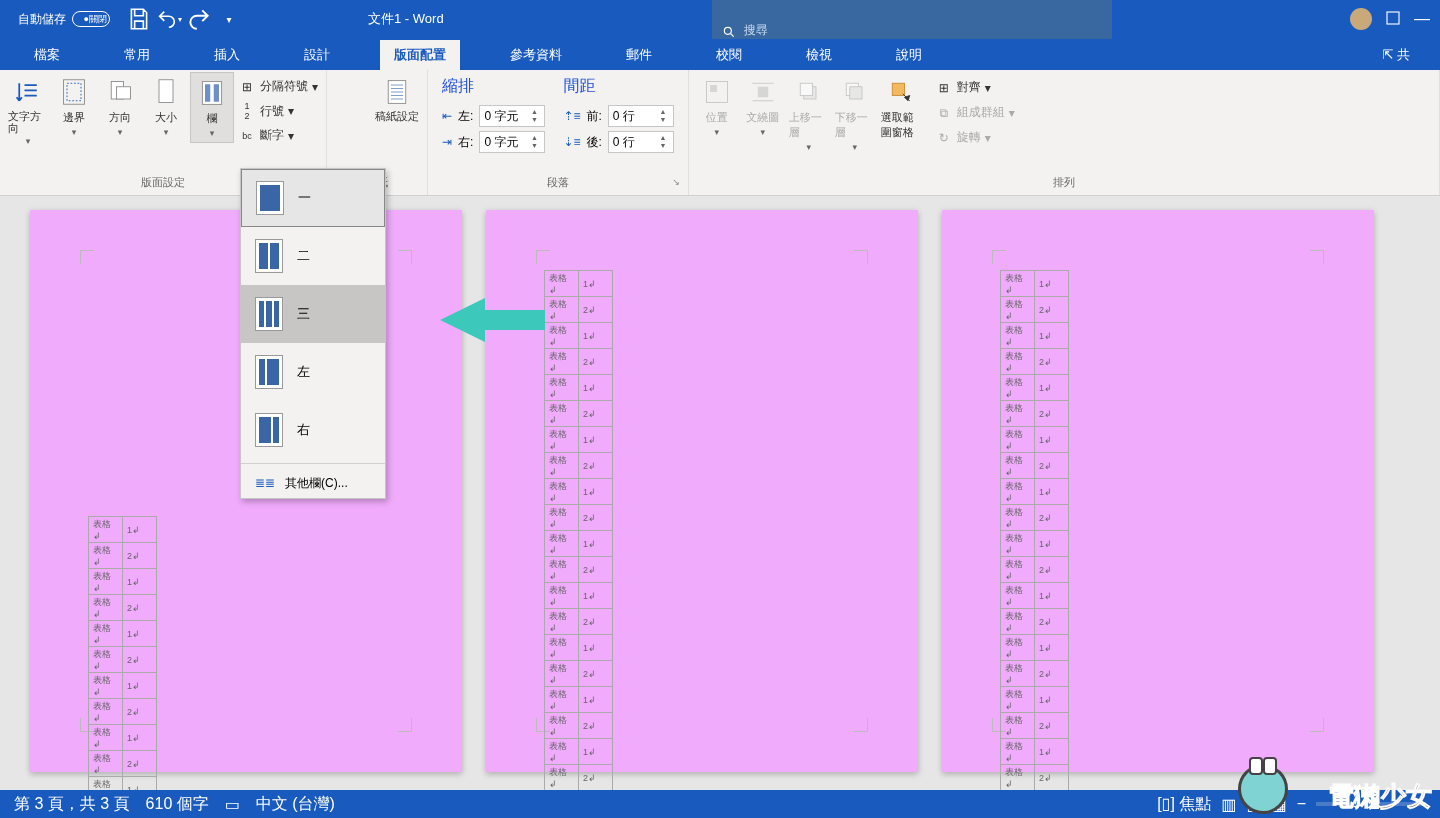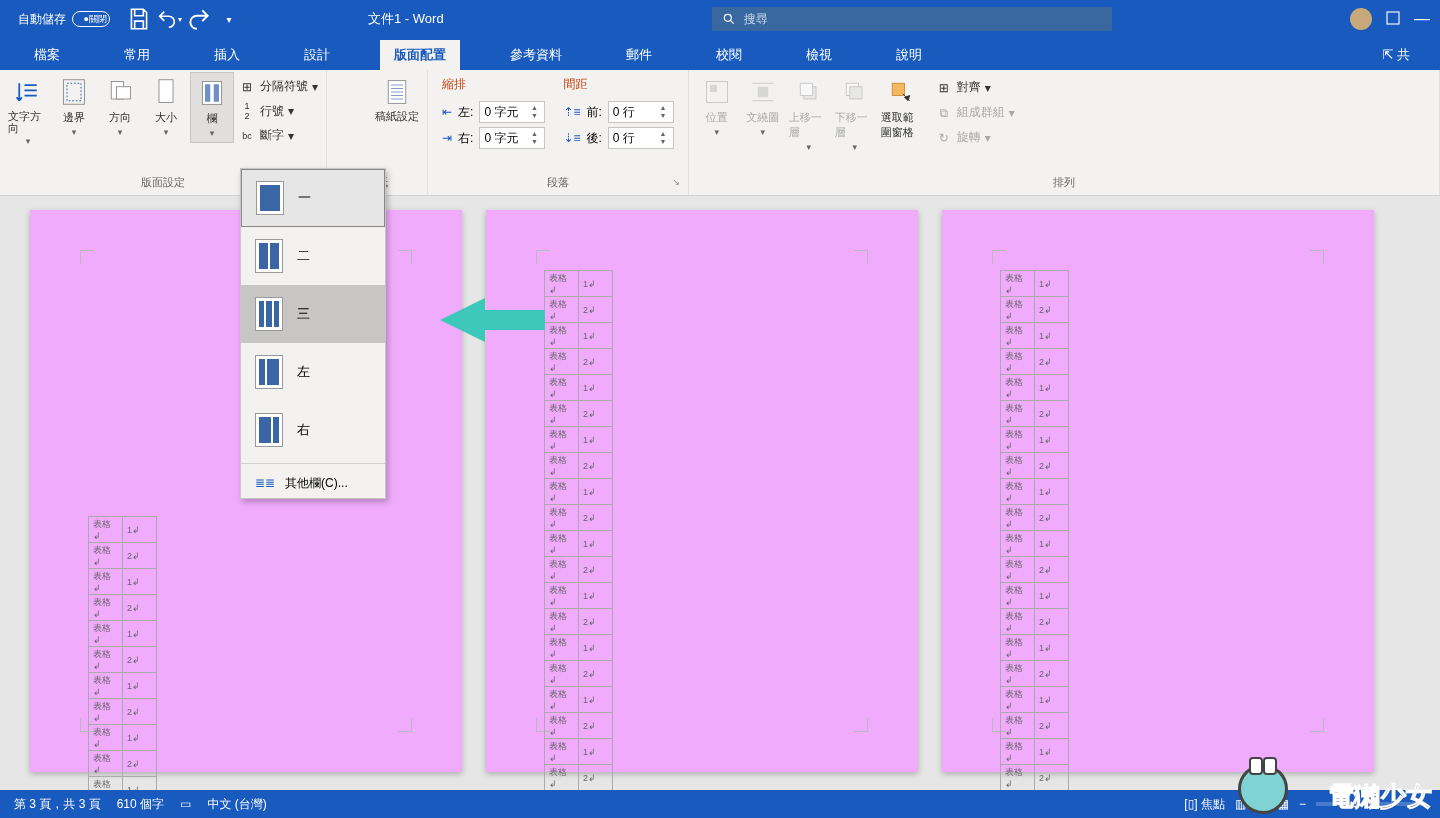--- a/index.html
+++ b/index.html
@@ -5,21 +5,21 @@
 * { margin:0; padding:0; box-sizing:border-box; font-family:"Microsoft JhengHei","Segoe UI",sans-serif; }
 body { width:1440px; height:818px; background:#e6e6e6; overflow:hidden; position:relative; }
 
 
 .titlebar { height:38px; background:#185abd; color:#fff; display:flex; align-items:center; font-size:12px; }
 .titlebar .autosave { padding:0 10px 0 18px; display:flex; align-items:center; gap:6px;}
 .titlebar .toggle { width:38px; height:16px; border:1px solid #fff; border-radius:8px; display:flex; align-items:center; justify-content:flex-end; padding:0 2px; font-size:9px;}
 .titlebar .qat { display:flex; gap:4px; padding:0 6px;}
 .titlebar .qat .btn { width:26px; height:26px; display:flex; align-items:center; justify-content:center; cursor:pointer;}
 .titlebar .title { flex:0 0 auto; margin:0 auto 0 120px; font-size:13px;}
-.titlebar .search { width:400px; height:24px; background:#39679f; display:flex; align-items:center; gap:8px; padding:0 10px; margin-left:40px;}
+.titlebar .search { width:400px; height:40px; background:#39679f; display:flex; align-items:flex-end; gap:8px; padding:0 10px; margin-left:40px;}
 .titlebar .right { margin-left:auto; display:flex; align-items:center; gap:12px; padding:0 10px;}
 .titlebar .avatar { width:22px; height:22px; border-radius:50%; background:#c9a97a;}
 .titlebar svg { stroke:#fff; fill:none;}
 
 
 .tabs { height:32px; background:#185abd; display:flex; align-items:flex-end; padding:0 20px; font-size:13px; color:#fff;gap:36px;}
 .tabs .tab { padding:6px 14px; cursor:pointer;}
 .tabs .tab.active { background:#f3f2f1; color:#185abd; font-weight:600;}
 .tabs .share { margin-left:auto; padding:6px 10px;}
 
@@ -35,21 +35,21 @@
 .bigbtn .ico svg { width:28px; height:28px;}
 .bigbtn .chev { font-size:9px; color:#666;}
 .bigbtn.dim { color:#aaa;}
 .bigbtn.dim svg { opacity:.5;}
 .bigbtn.active { background:#e1dfdd; border:1px solid #c8c6c4;}
 .stackbtns { display:flex; flex-direction:column; gap:2px; padding-top:4px; font-size:12px; color:#333;}
 .stackbtns .sb { display:flex; align-items:center; gap:4px; padding:2px; cursor:pointer;}
 .stackbtns .sb .sico { width:18px; display:flex; justify-content:center;}
 
 .indent { display:flex; flex-direction:column; gap:4px; padding:4px 8px 0 8px; font-size:12px;}
-.indent .hdr { font-size:12px; color:#c2410c; padding-bottom:4px;}
+.indent .hdr { font-size:16px; color:#1d4ed8; padding-bottom:4px;}
 .indent .row { display:flex; align-items:center; gap:6px;}
 .indent .spin { width:66px; height:22px; border:1px solid #c8c6c4; background:#fff; display:flex; align-items:center;}
 .indent .spin input { border:none; width:46px; font-size:12px; padding:0 4px; outline:none;}
 .indent .spin .spbtns { width:16px; display:flex; flex-direction:column; font-size:7px; color:#666; line-height:8px; text-align:center;}
 .indent .spin .spbtns span{cursor:pointer;}
 
 .arrgroup .stackbtns .sb { padding:3px 4px;}
 
 
 .dropdown { position:absolute; left:240px; top:168px; width:146px; background:#f3f2f1; border:1px solid #c8c6c4; box-shadow:2px 3px 6px rgba(0,0,0,.25); z-index:50;}
@@ -79,21 +79,21 @@
 .tbl { border-collapse:collapse; font-size:9px; color:#666; margin-top:6px;}
 .tbl td { border:1px solid #aaa; padding:1px 4px; width:34px; height:12px;}
 .page .tblwrap { position:absolute; left:58px; top:54px;}
 .page.p1 .tblwrap { top:300px;}
 
 
 .arrow { position:absolute; left:430px; top:280px; z-index:60;}
 .arrow svg { width:120px; height:80px;}
 
 
-.statusbar { position:absolute; bottom:0; left:0; right:0; height:28px; background:#185abd; color:#fff; display:flex; align-items:center; font-size:12px; padding:0 14px; gap:16px;margin-top:44px;}
+.statusbar { position:absolute; bottom:0; left:0; right:0; height:28px; background:#185abd; color:#fff; display:flex; align-items:center; font-size:16px; padding:0 14px; gap:16px;margin-top:44px;}
 .statusbar .views { margin-left:auto; display:flex; align-items:center; gap:10px;}
 .statusbar .zoom { width:110px; height:4px; background:#4a7bc8; position:relative;}
 .statusbar .zoom::before { content:''; position:absolute; left:50%; top:-3px; width:8px; height:10px; background:#fff;}
 
 
 .mascot { position:absolute; right:8px; bottom:4px; z-index:200; display:flex; align-items:flex-end; gap:6px;}
 .mascot .head { width:50px; height:50px; background:#7fd3d3; border-radius:50%; border:3px solid #444; position:relative;}
 .mascot .head::before,.mascot .head::after{content:'';position:absolute;width:10px;height:14px;background:#fff;border:2px solid #444;top:-10px;border-radius:4px;}
 .mascot .head::before{left:8px;} .mascot .head::after{right:8px;}
 .mascot .txt { font-size:26px; font-weight:700; color:#444;margin-left:34px; -webkit-text-stroke:1px #fff;}

